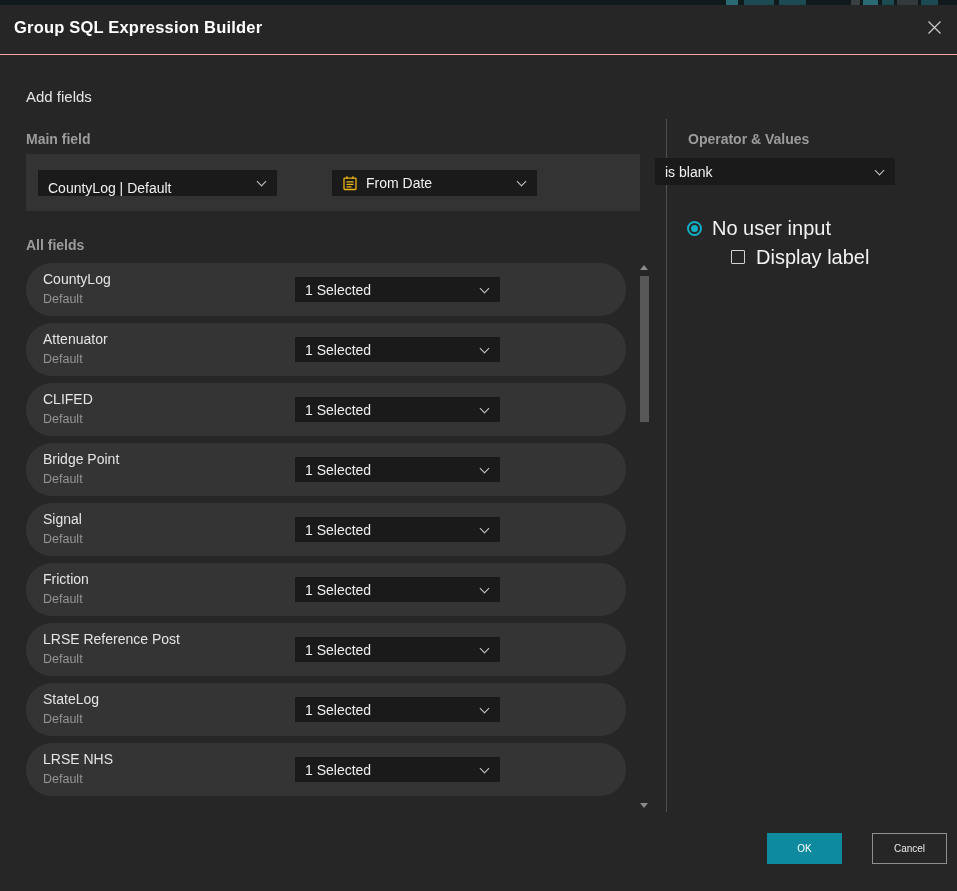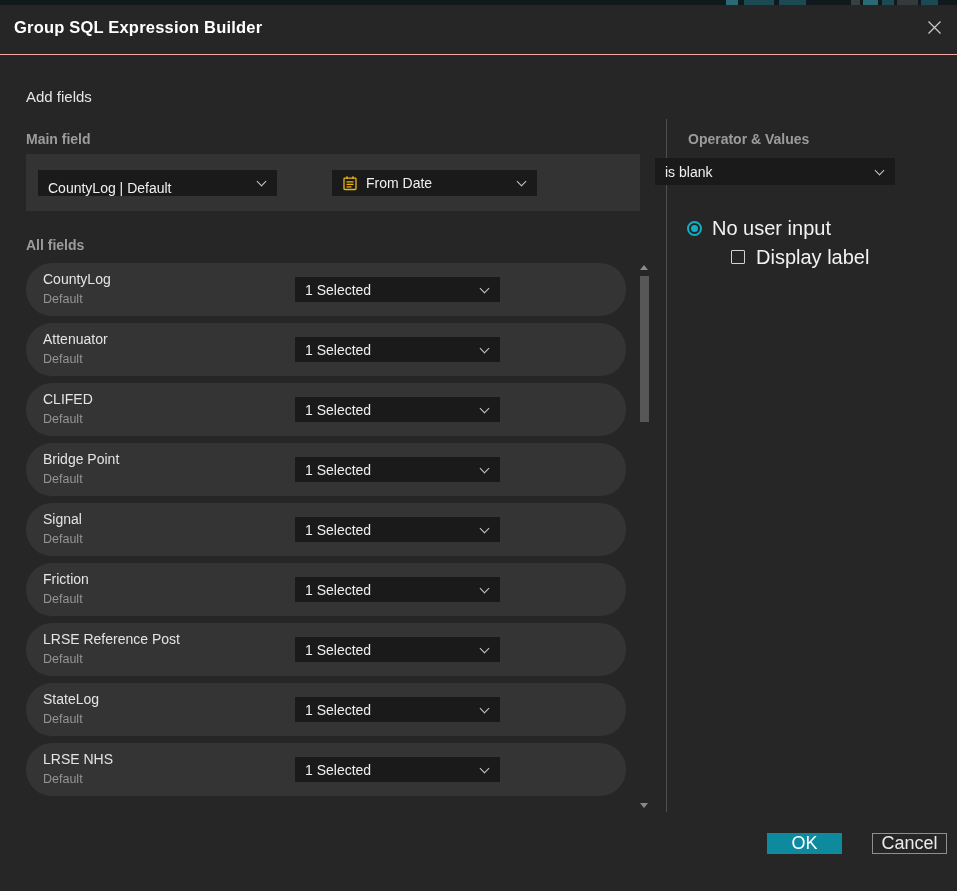--- a/index.html
+++ b/index.html
@@ -46,21 +46,21 @@
   .dd-operator { left:655px; top:153px; width:240px; height:27px; }
 
   .radio-row { position:absolute; left:687px; top:215px; height:16px; display:flex; align-items:center; gap:10px; cursor:pointer; }
   .radio-outer { width:15px; height:15px; border:2px solid var(--accent,#12aec3); border-radius:50%; display:flex; align-items:center; justify-content:center; background:#262626; }
   .radio-dot { width:7px; height:7px; border-radius:50%; background:var(--accent,#12aec3); }
   .opt-label { font-size:20px; color:#f2f2f2; }
 
   .check-row { position:absolute; left:709px; top:244px; height:16px; display:flex; align-items:center; gap:11px; cursor:pointer;padding-left:22px; }
   .checkbox { width:14px; height:14px; border:1.5px solid #d2d2d2; border-radius:1px; background:transparent; }
 
-  .btn { position:absolute; top:828px; width:75px; height:21px; font-size:18px; font-family:"Liberation Sans",sans-serif; display:flex; align-items:center; justify-content:center; cursor:pointer; border:none; }
+  .btn { position:absolute; top:828px; width:75px; height:31px; font-size:10px; font-family:"Liberation Sans",sans-serif; display:flex; align-items:center; justify-content:center; cursor:pointer; border:none; }
   .btn-ok { left:767px; background:var(--ok,#0d8a9e); color:#ffffff; }
   .btn-cancel { left:852px; background:transparent; border:1px solid #8f8f8f; color:#eaeaea;margin-left:20px; }
 </style>
 </head>
 <body>
 
 <div class="stage">
 
   <div class="top-strip">
     <div class="frag" style="left:726px;width:12px;background:#2a6a74"></div>

